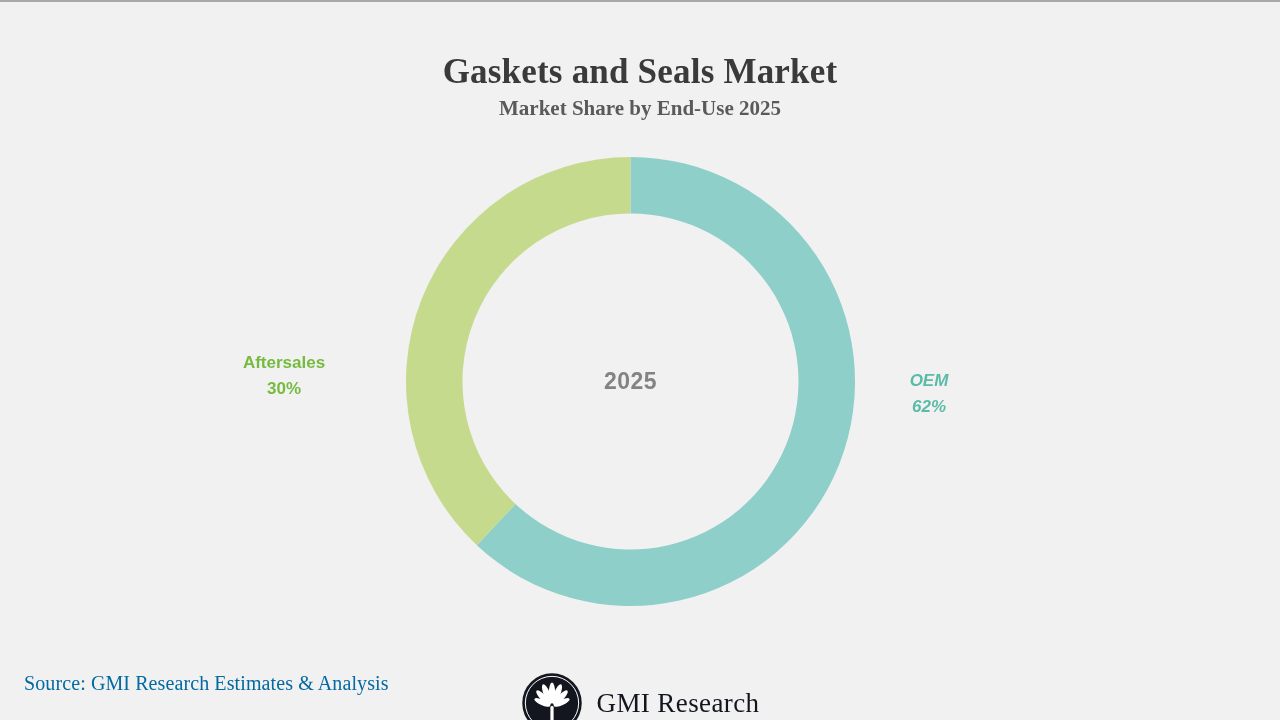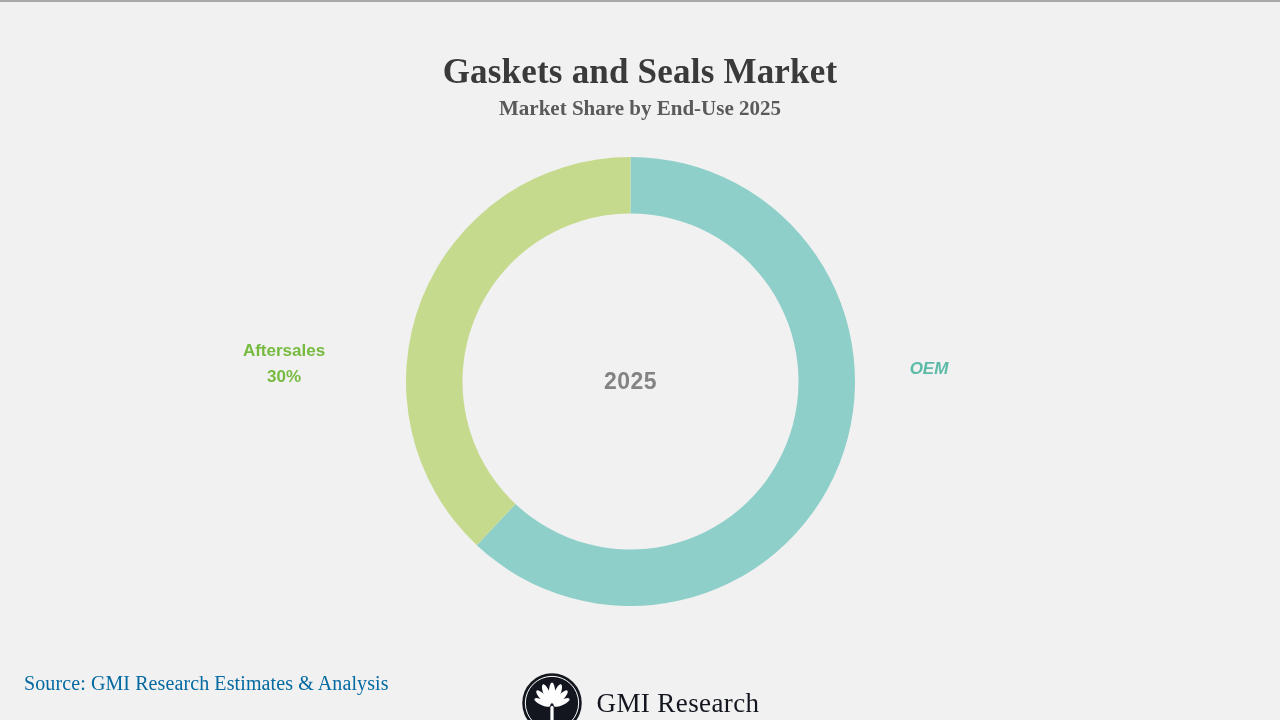--- a/index.html
+++ b/index.html
@@ -76,20 +76,21 @@
     pointer-events: none;
   }
 
   
   .callout {
     position: absolute;
     text-align: center;
     font-weight: bold;
     font-size: 17px;
     line-height: 26px;
+    margin-top: 12px;
   }
   #callout-aftersales {
     left: 184px;
     top: 336px;
     width: 200px;
     color: #76bb3f;
   }
   #callout-oem {
     left: 854px;
     top: 354px;
@@ -154,20 +155,21 @@
     <div id="center-label">2025</div>
   </div>
 
   <div class="callout" id="callout-aftersales">
     <span class="callout-name">Aftersales</span>
     <span class="callout-value">30%</span>
   </div>
 
   <div class="callout" id="callout-oem">
     <span class="callout-name">OEM</span>
+    <span class="callout-value">62%</span>
   </div>
 
   <div id="logo-block">
     <svg id="logo-mark" viewBox="0 0 100 100">
       <circle cx="50" cy="50" r="48" fill="#13161f"></circle>
       <circle cx="50" cy="50" r="43" fill="none" stroke="#ffffff" stroke-width="1.6"></circle>
       <g fill="#ffffff">
         <ellipse cx="50" cy="34" rx="5.2" ry="17"></ellipse>
         <ellipse cx="50" cy="34" rx="5.2" ry="17" transform="rotate(-22 50 56)"></ellipse>
         <ellipse cx="50" cy="34" rx="5.2" ry="17" transform="rotate(22 50 56)"></ellipse>

